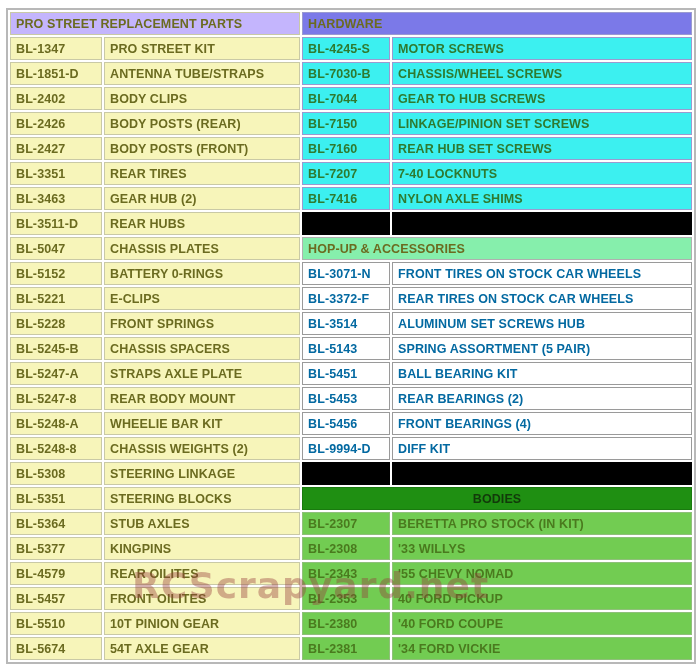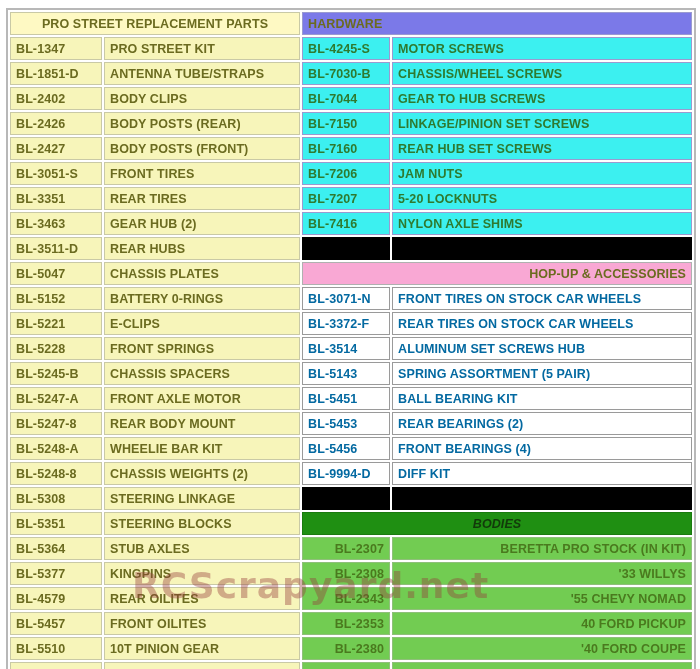--- a/index.html
+++ b/index.html
@@ -44,59 +44,56 @@
   col.c3 { width: 88px; }
   col.c4 { width: 300px; }
 
   
   .cream {
     background: #f7f5ba;
     color: #6b6b20;
     border: 1px solid #c9c9a6;
   }
   .hdr-yellow {
-    background: #fef9c3;
+    background: #c4b5fd;
     color: #6b6b20;
     border: 1px solid #c9c9a6;
-    text-align: center;
   }
   .hdr-periwinkle {
     background: #7b79e8;
     color: #6b6b20;
     border: 1px solid #9a9ad0;
     text-align: left;
   }
   .hdr-grey {
-    background: #f9a8d4;
+    background: #86efac;
     color: #6b6b20;
     border: 1px solid #b0b0b0;
-    text-align: right;
+    text-align: left;
   }
   .hdr-darkgreen {
     background: #1f8f12;
     color: #123a0a;
     border: 1px solid #1a7a0f;
     text-align: center;
-    font-style: italic;
   }
   .cyan {
     background: #3cf0f0;
     color: #2f7a2f;
     border: 1px solid #9a9ad0;
   }
   .white {
     background: #ffffff;
     color: #0369a1;
     border: 1px solid #9a9a9a;
   }
   .green {
     background: #72cc52;
     color: #4a7a1e;
     border: 1px solid #8fbf7a;
-    text-align: right;
   }
   .black {
     background: #000000;
     border: 1px solid #000000;
     color: transparent;
   }
 
   
   #watermark {
     position: absolute;
@@ -155,30 +152,24 @@
           <td class="cyan">BL-7150</td>
           <td class="cyan">LINKAGE/PINION SET SCREWS</td>
         </tr>
         <tr>
           <td class="cream">BL-2427</td>
           <td class="cream">BODY POSTS (FRONT)</td>
           <td class="cyan">BL-7160</td>
           <td class="cyan">REAR HUB SET SCREWS</td>
         </tr>
         <tr>
-          <td class="cream">BL-3051-S</td>
-          <td class="cream">FRONT TIRES</td>
-          <td class="cyan">BL-7206</td>
-          <td class="cyan">JAM NUTS</td>
-        </tr>
-        <tr>
           <td class="cream">BL-3351</td>
           <td class="cream">REAR TIRES</td>
           <td class="cyan">BL-7207</td>
-          <td class="cyan">5-20 LOCKNUTS</td>
+          <td class="cyan">7-40 LOCKNUTS</td>
         </tr>
         <tr>
           <td class="cream">BL-3463</td>
           <td class="cream">GEAR HUB (2)</td>
           <td class="cyan">BL-7416</td>
           <td class="cyan">NYLON AXLE SHIMS</td>
         </tr>
         <tr>
           <td class="cream">BL-3511-D</td>
           <td class="cream">REAR HUBS</td>
@@ -209,21 +200,21 @@
           <td class="white">ALUMINUM SET SCREWS HUB</td>
         </tr>
         <tr>
           <td class="cream">BL-5245-B</td>
           <td class="cream">CHASSIS SPACERS</td>
           <td class="white">BL-5143</td>
           <td class="white">SPRING ASSORTMENT (5 PAIR)</td>
         </tr>
         <tr>
           <td class="cream">BL-5247-A</td>
-          <td class="cream">FRONT AXLE MOTOR</td>
+          <td class="cream">STRAPS AXLE PLATE</td>
           <td class="white">BL-5451</td>
           <td class="white">BALL BEARING KIT</td>
         </tr>
         <tr>
           <td class="cream">BL-5247-8</td>
           <td class="cream">REAR BODY MOUNT</td>
           <td class="white">BL-5453</td>
           <td class="white">REAR BEARINGS (2)</td>
         </tr>
         <tr>

